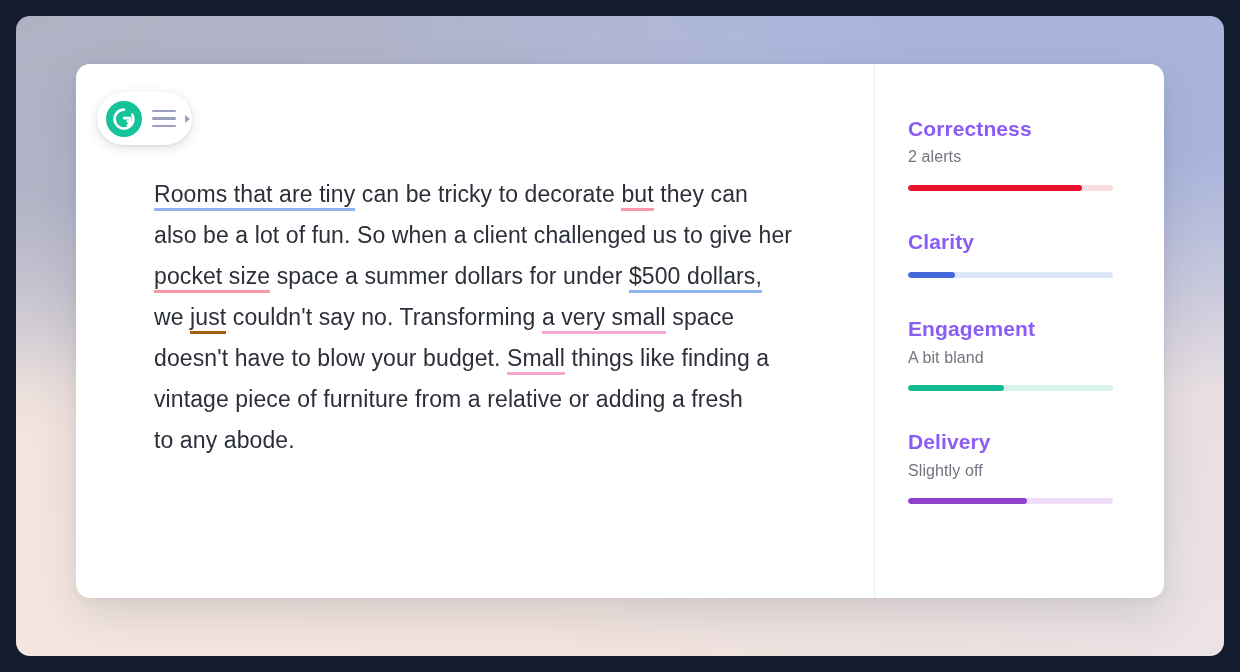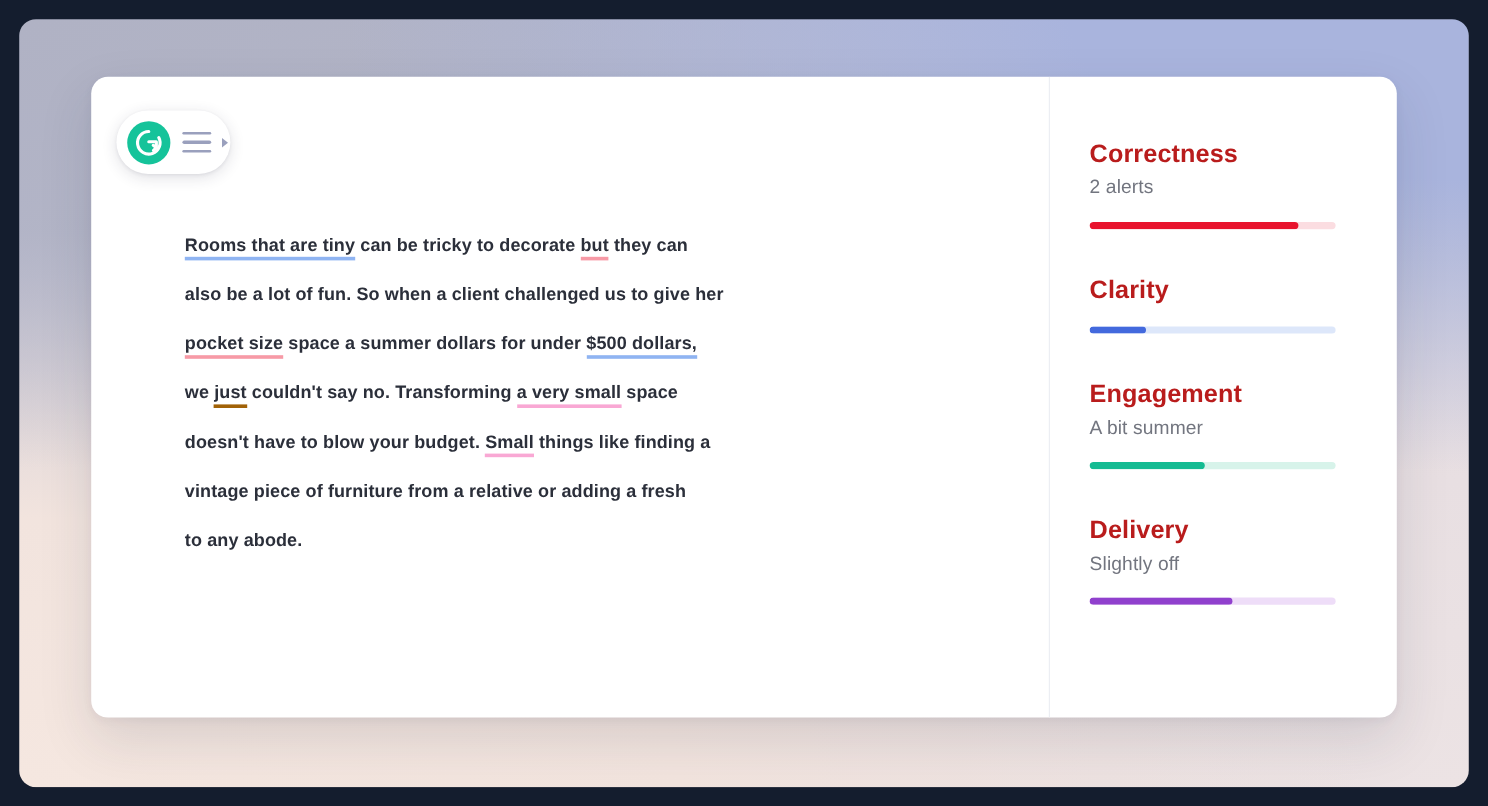--- a/index.html
+++ b/index.html
@@ -117,27 +117,27 @@
     border-top: 4px solid transparent;
     border-bottom: 4px solid transparent;
     flex: none;
     margin-left: -1px;
   }
 
   
   .doc-text {
     position: absolute;
     left: 78px;
-    top: 120px;
+    top: 110px;
     width: 690px;
-    font-size: 15px;
+    font-size: 23px;
     line-height: 41px;
     color: #2b2f3a;
     letter-spacing: 0.1px;
-    font-weight: 700;
+    font-weight: 400;
   }
   .doc-text p { margin: 0; }
 
   
   .u {
     position: relative;
     display: inline;
     padding-bottom: 1px;
     box-decoration-break: clone;
     -webkit-box-decoration-break: clone;
@@ -152,21 +152,21 @@
     flex: 1;
     padding: 52px 48px 0 33px;
   }
 
   .metric { margin-bottom: 38px; }
   .metric:last-child { margin-bottom: 16px; }
 
   .metric-title {
     font-size: 21px;
     font-weight: 700;
-    color: #b91c1c;
+    color: #8b5cf6;
     letter-spacing: 0.1px;
     line-height: 1.25;
   }
   .metric-sub {
     font-size: 16px;
     color: #72757f;
     margin-top: 5px;
     letter-spacing: 0.1px;
     line-height: 1.3;
   }
@@ -240,21 +240,21 @@
           </div>
         </div>
         <div class="metric">
           <div class="metric-title">Clarity</div>
           <div class="bar-track track-blue">
             <div class="bar-fill fill-blue" style="width: 23%;"></div>
           </div>
         </div>
         <div class="metric">
           <div class="metric-title">Engagement</div>
-          <div class="metric-sub">A bit summer</div>
+          <div class="metric-sub">A bit bland</div>
           <div class="bar-track track-green">
             <div class="bar-fill fill-green" style="width: 47%;"></div>
           </div>
         </div>
         <div class="metric">
           <div class="metric-title">Delivery</div>
           <div class="metric-sub">Slightly off</div>
           <div class="bar-track track-purple">
             <div class="bar-fill fill-purple" style="width: 58%;"></div>
           </div>

